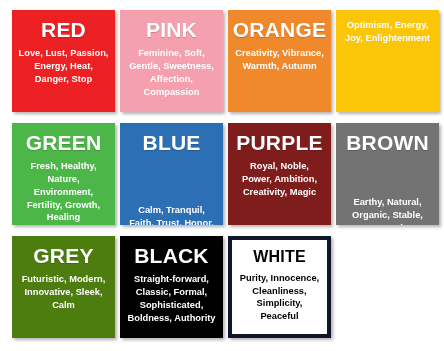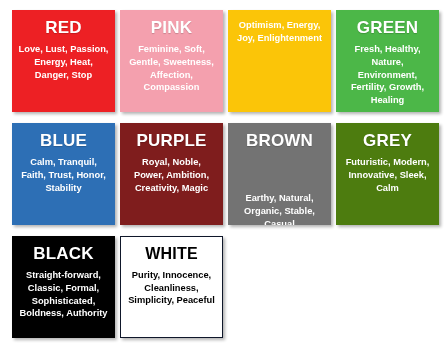--- a/index.html
+++ b/index.html
@@ -32,21 +32,21 @@
     flex-direction: column;
     align-items: center;
     justify-content: flex-start;
     padding: 9px 5px 4px 5px;
     text-align: center;
     box-shadow: 2px 2px 3px rgba(0, 0, 0, 0.30);
     overflow: hidden;
   }
 
   .card-title {
-    font-size: 17px;
+    font-size: 21px;
     font-weight: bold;
     letter-spacing: 0.2px;
     line-height: 1.05;
     margin: 0 0 6px 0;
     text-shadow: 0 1px 1px rgba(0,0,0,0.18);
   }
 
   .card-traits {
     font-size: 9.3px;
     font-weight: bold;
@@ -56,21 +56,21 @@
   }
 
   
   .color-card.on-dark .card-title,
   .color-card.on-dark .card-traits {
     color: #ffffff;
   }
 
   
   .color-card.on-light {
-    border: 1px solid #0f172a;
+    border: 4px solid #0f172a;
   }
   .color-card.on-light .card-title,
   .color-card.on-light .card-traits {
     color: #000000;
     text-shadow: none;
   }
   .color-card.on-light .card-title {
     font-size: 16px;
   }
 </style>
@@ -79,28 +79,32 @@
 
 <div id="color-grid">
     <div class="color-card on-dark" style="background: rgb(237, 32, 36);">
       <div class="card-title">RED</div>
       <div class="card-traits">Love, Lust, Passion, Energy, Heat, Danger, Stop</div>
     </div>
     <div class="color-card on-dark" style="background: rgb(244, 160, 174);">
       <div class="card-title">PINK</div>
       <div class="card-traits">Feminine, Soft, Gentle, Sweetness, Affection, Compassion</div>
     </div>
+    <div class="color-card on-dark" style="background: rgb(240, 137, 43);">
+      <div class="card-title">ORANGE</div>
+      <div class="card-traits">Creativity, Vibrance, Warmth, Autumn</div>
+    </div>
     <div class="color-card on-dark" style="background: rgb(251, 197, 8);">
       <div class="card-traits">Optimism, Energy, Joy, Enlightenment</div>
     </div>
     <div class="color-card on-dark" style="background: rgb(76, 183, 72);">
       <div class="card-title">GREEN</div>
       <div class="card-traits">Fresh, Healthy, Nature, Environment, Fertility, Growth, Healing</div>
     </div>
-    <div class="color-card on-dark" style="background: rgb(45, 111, 181);">
+    <div class="color-card on-dark" style="background: rgb(45, 111, 181); gap: 44px;">
       <div class="card-title">BLUE</div>
       <div class="card-traits">Calm, Tranquil, Faith, Trust, Honor, Stability</div>
     </div>
     <div class="color-card on-dark" style="background: #7f1d1d;">
       <div class="card-title">PURPLE</div>
       <div class="card-traits">Royal, Noble, Power, Ambition, Creativity, Magic</div>
     </div>
     <div class="color-card on-dark" style="background: #737373; gap: 36px;">
       <div class="card-title">BROWN</div>
       <div class="card-traits">Earthy, Natural, Organic, Stable, Casual</div>

